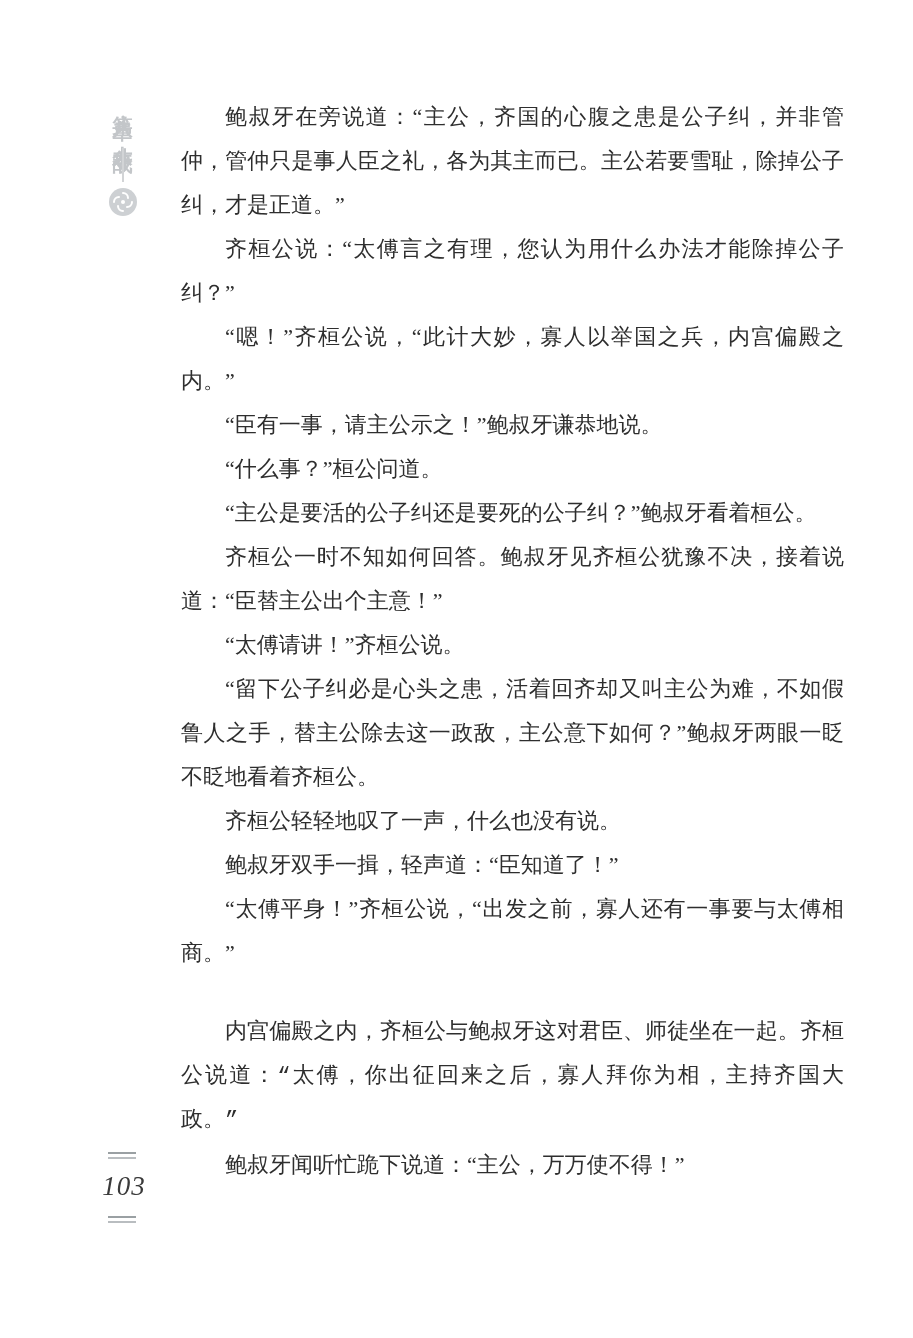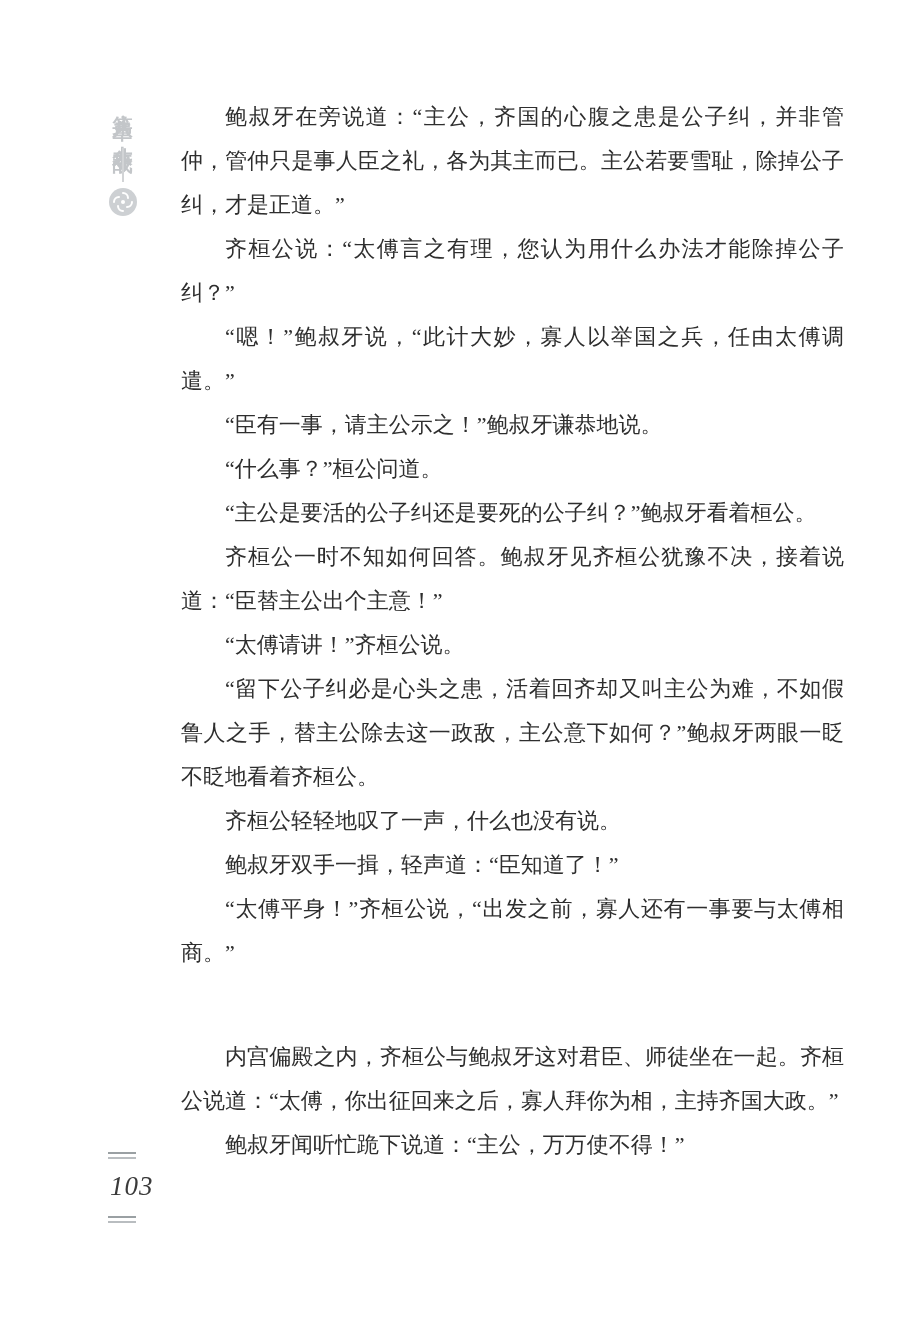--- a/index.html
+++ b/index.html
@@ -56,42 +56,43 @@
     color: #2e2e2e;
     text-align: justify;
     text-justify: inter-ideograph;
   }
   .content p {
     margin: 0;
     padding: 0;
     text-indent: 2em;
   }
   .content p.section-start {
-    margin-top: 60px;
+    margin-top: 36px;
+    font-family: Liberation Mono, monospace;
   }
   
   .folio {
     position: absolute;
     left: 98px;
     top: 1152px;
     width: 48px;
     text-align: center;
   }
   .folio-rule {
     width: 28px;
     height: 3px;
     border-top: 2px solid #9aa0a3;
     border-bottom: 2px solid #b9bdc0;
     margin: 0 auto;
   }
   .folio-number {
     font-style: italic;
     font-size: 27px;
     color: #3a3a3a;
-    margin: 12px 0 14px 12px;
+    margin: 12px 0 14px 4px;
     letter-spacing: 1px;
   }
 </style>
 </head>
 <body>
 
 <div class="page">
 
   <aside class="sidebar">
     <div class="chapter-vertical">第八章·人才争夺战</div>
@@ -106,21 +107,21 @@
           <path d="M6 15 a5 5 0 0 1 5 -5"></path>
         </g>
         <circle cx="15" cy="15" r="2" fill="#ffffff"></circle>
       </svg>
     </div>
   </aside>
 
   <main class="content">
     <p>鲍叔牙在旁说道：“主公，齐国的心腹之患是公子纠，并非管仲，管仲只是事人臣之礼，各为其主而已。主公若要雪耻，除掉公子纠，才是正道。”</p>
     <p>齐桓公说：“太傅言之有理，您认为用什么办法才能除掉公子纠？”</p>
-    <p>“嗯！”鲍叔牙说，“此计大妙，寡人以举国之兵，任由太傅调遣。”</p>
+    <p>“嗯！”齐桓公说，“此计大妙，寡人以举国之兵，内宫偏殿之内。”</p>
     <p>“臣有一事，请主公示之！”鲍叔牙谦恭地说。</p>
     <p>“什么事？”桓公问道。</p>
     <p>“主公是要活的公子纠还是要死的公子纠？”鲍叔牙看着桓公。</p>
     <p>齐桓公一时不知如何回答。鲍叔牙见齐桓公犹豫不决，接着说道：“臣替主公出个主意！”</p>
     <p>“太傅请讲！”齐桓公说。</p>
     <p>“留下公子纠必是心头之患，活着回齐却又叫主公为难，不如假鲁人之手，替主公除去这一政敌，主公意下如何？”鲍叔牙两眼一眨不眨地看着齐桓公。</p>
     <p>齐桓公轻轻地叹了一声，什么也没有说。</p>
     <p>鲍叔牙双手一揖，轻声道：“臣知道了！”</p>
     <p>“太傅平身！”齐桓公说，“出发之前，寡人还有一事要与太傅相商。”</p>
     <p class="section-start">内宫偏殿之内，齐桓公与鲍叔牙这对君臣、师徒坐在一起。齐桓公说道：“太傅，你出征回来之后，寡人拜你为相，主持齐国大政。”</p>

